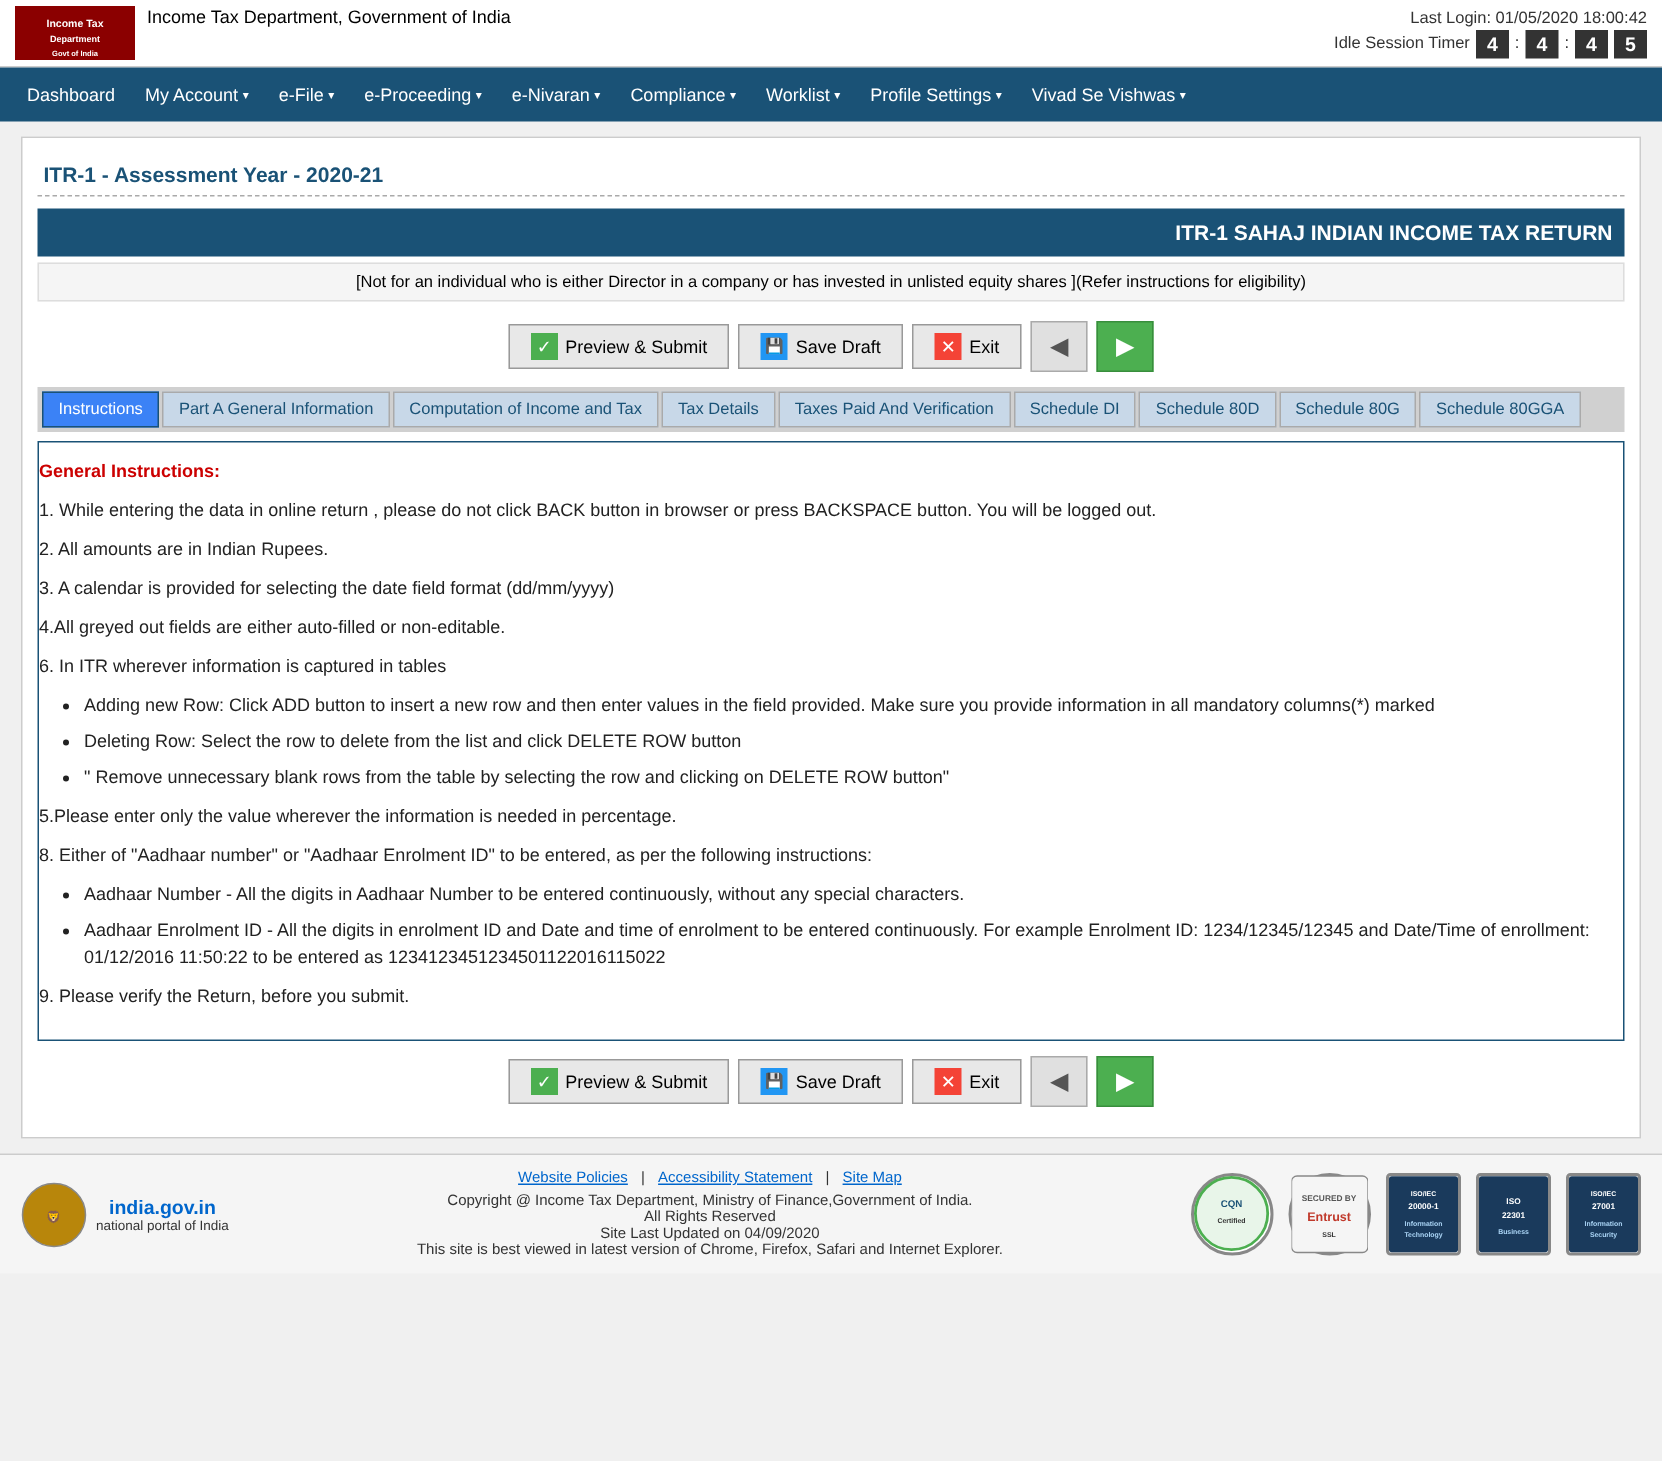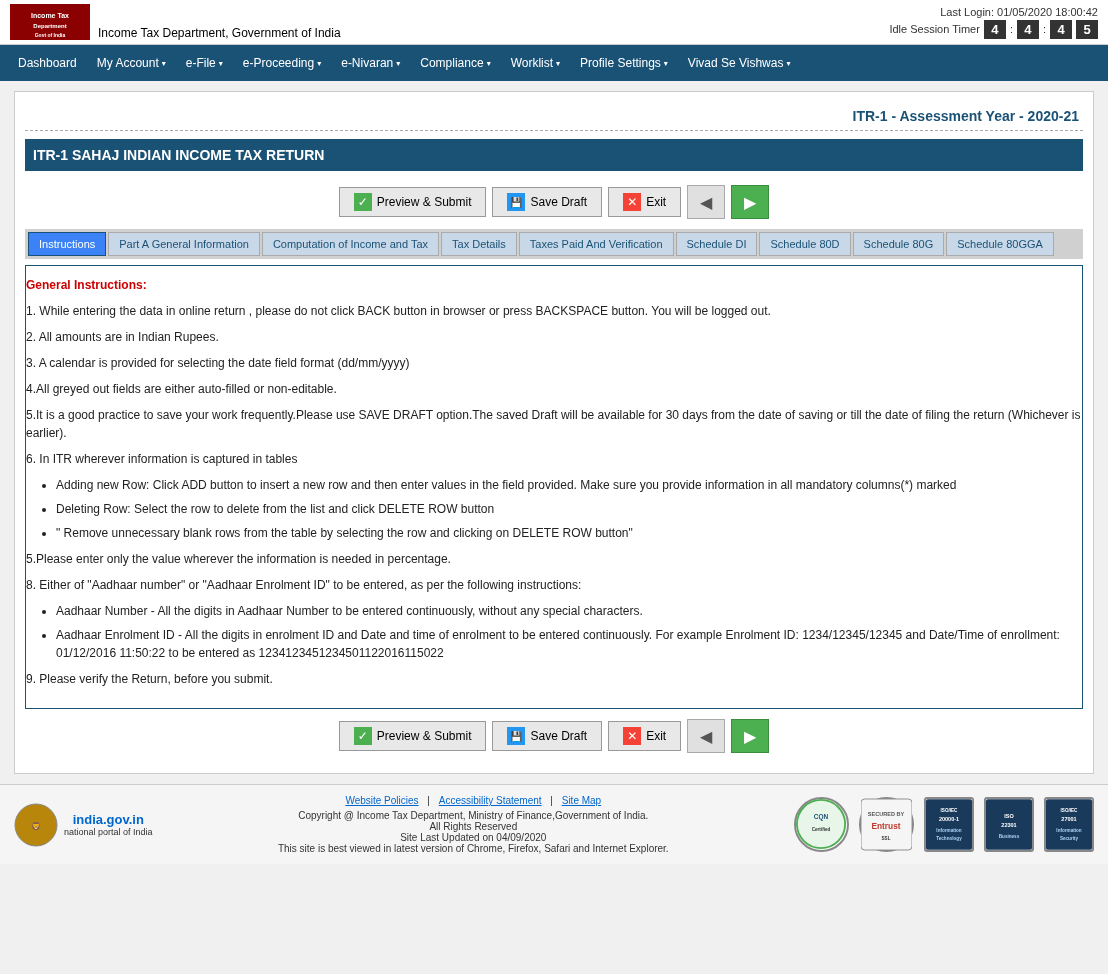--- a/index.html
+++ b/index.html
@@ -10,21 +10,21 @@
       background: #fff;
       border-bottom: 1px solid #ccc;
       display: flex;
       align-items: center;
       justify-content: space-between;
       padding: 4px 10px;
       height: 45px;
     }
     .header-logo {
       display: flex;
-      align-items: flex-end;
+      align-items: flex-start;
       gap: 8px;
     }
     .logo-box {
       width: 80px;
       height: 36px;
       background: #8b0000;
       display: flex;
       align-items: center;
       justify-content: center;
       color: white;
@@ -83,27 +83,26 @@
       padding: 10px;
     }
 
     .page-title {
       font-size: 14px;
       font-weight: bold;
       color: #1a5276;
       padding: 6px 4px;
       border-bottom: 1px dashed #aaa;
       margin-bottom: 8px;
-      text-align: right;
     }
 
     .form-header {
       background: #1a5276;
       color: #fff;
-      text-align: left;
+      text-align: right;
       font-weight: bold;
       font-size: 14px;
       padding: 8px;
       margin-bottom: 4px;
     }
 
     .notice-box {
       background: #f5f5f5;
       border: 1px solid #ddd;
       padding: 6px 10px;
@@ -332,20 +331,21 @@
   <a class="nav-item">Worklist <span class="nav-arrow">▾</span></a>
   <a class="nav-item">Profile Settings <span class="nav-arrow">▾</span></a>
   <a class="nav-item">Vivad Se Vishwas <span class="nav-arrow">▾</span></a>
 </nav>
 
 <div class="main-content">
   <div class="page-title">ITR-1 - Assessment Year - 2020-21</div>
 
   <div class="form-header">ITR-1 SAHAJ INDIAN INCOME TAX RETURN</div>
 
+  <div class="notice-box">[Not for an individual who is either Director in a company or has invested in unlisted equity shares ](Refer instructions for eligibility)</div>
 
   <div class="action-bar">
     <button class="btn-preview">
       <div class="check-icon">✓</div>
       <span>Preview &amp; Submit</span>
     </button>
     <button class="btn-save">
       <div class="save-icon">💾</div>
       <span>Save Draft</span>
     </button>
@@ -369,21 +369,20 @@
     <div class="tab-item">Schedule 80GGA</div>
   </div>
 
   <div class="instructions-panel">
     <div class="general-instructions-heading">General Instructions:</div>
 
     <div class="instruction-text">1. While entering the data in online return , please do not click BACK button in browser or press BACKSPACE button. You will be logged out.</div>
     <div class="instruction-text">2. All amounts are in Indian Rupees.</div>
     <div class="instruction-text">3. A calendar is provided for selecting the date field format (dd/mm/yyyy)</div>
     <div class="instruction-text">4.All greyed out fields are either auto-filled or non-editable.</div>
-    <div class="instruction-text">5.It is a good practice to save your work frequently.Please use SAVE DRAFT option.The saved Draft will be available for 30 days from the date of saving or till the date of filing the return (Whichever is earlier).</div>
     <div class="instruction-text">6. In ITR wherever information is captured in tables</div>
     <ul class="instruction-list">
       <li>Adding new Row: Click ADD button to insert a new row and then enter values in the field provided. Make sure you provide information in all mandatory columns(*) marked</li>
       <li>Deleting Row: Select the row to delete from the list and click DELETE ROW button</li>
       <li>" Remove unnecessary blank rows from the table by selecting the row and clicking on DELETE ROW button"</li>
     </ul>
     <div class="instruction-text">5.Please enter only the value wherever the information is needed in percentage.</div>
     <div class="instruction-text">8. Either of "Aadhaar number" or "Aadhaar Enrolment ID" to be entered, as per the following instructions:</div>
     <ul class="instruction-list">
       <li>Aadhaar Number - All the digits in Aadhaar Number to be entered continuously, without any special characters.</li>

